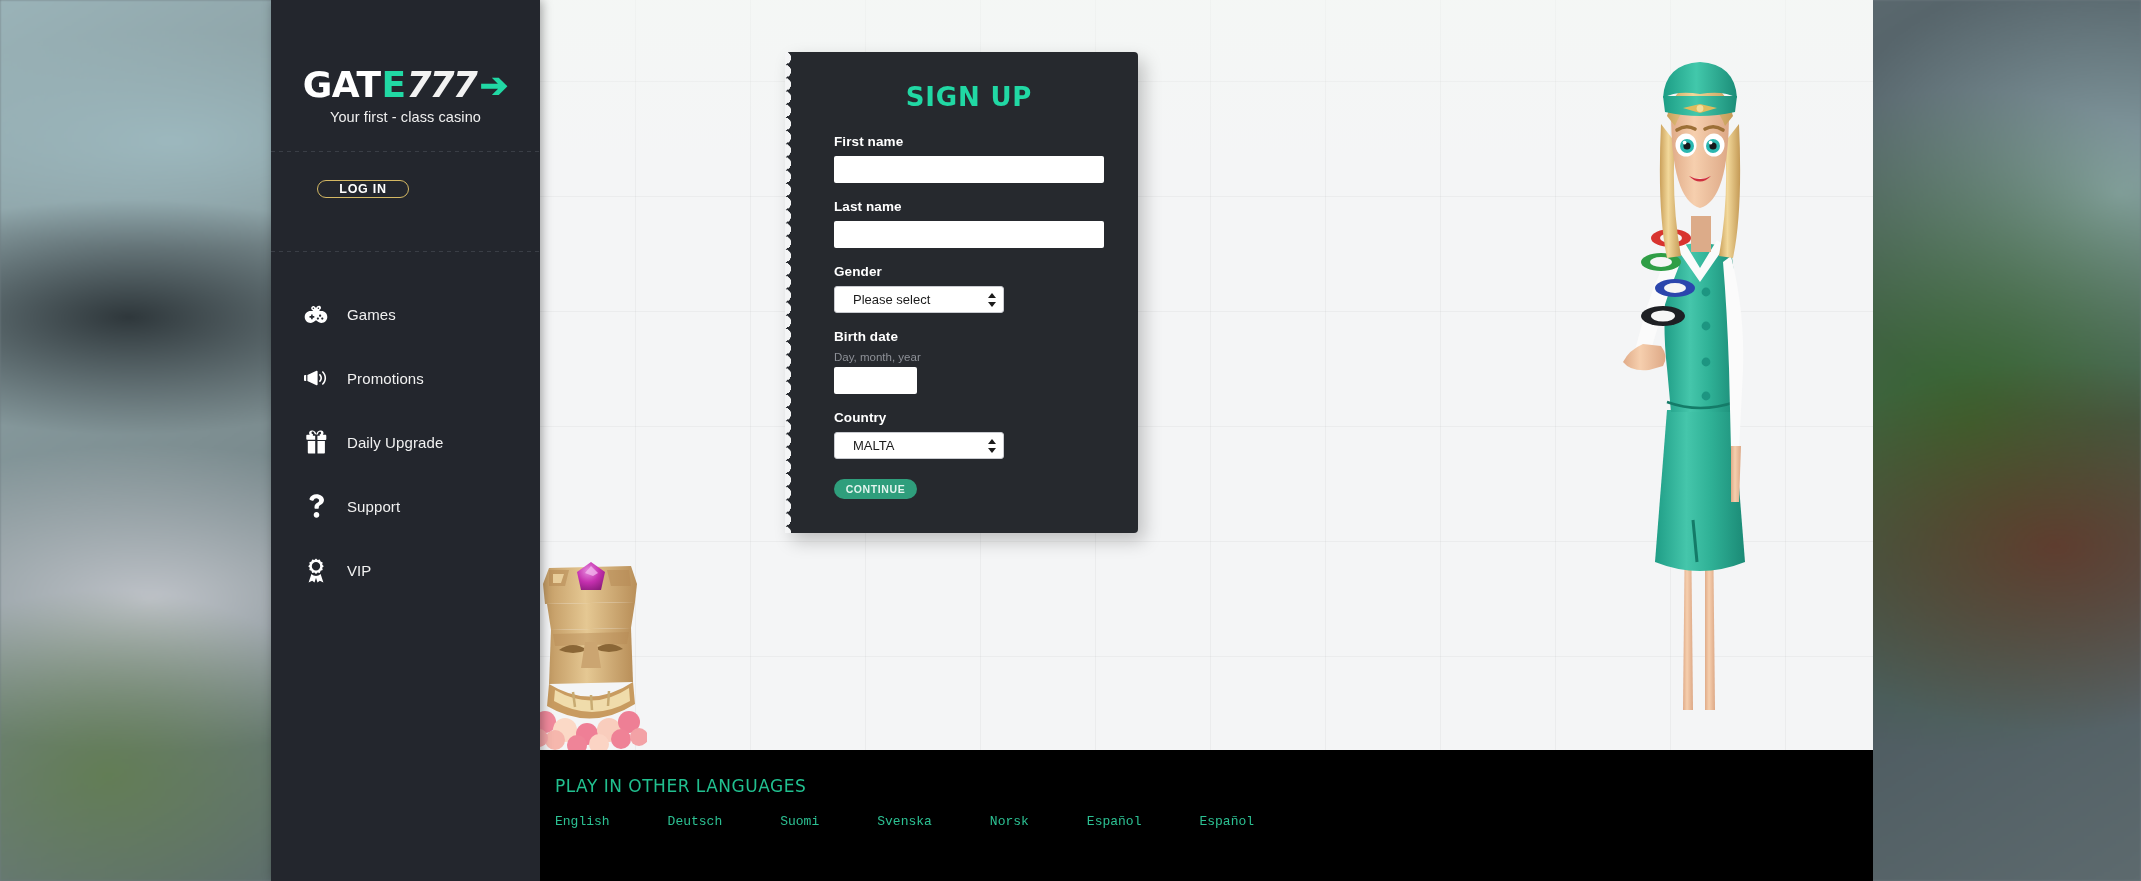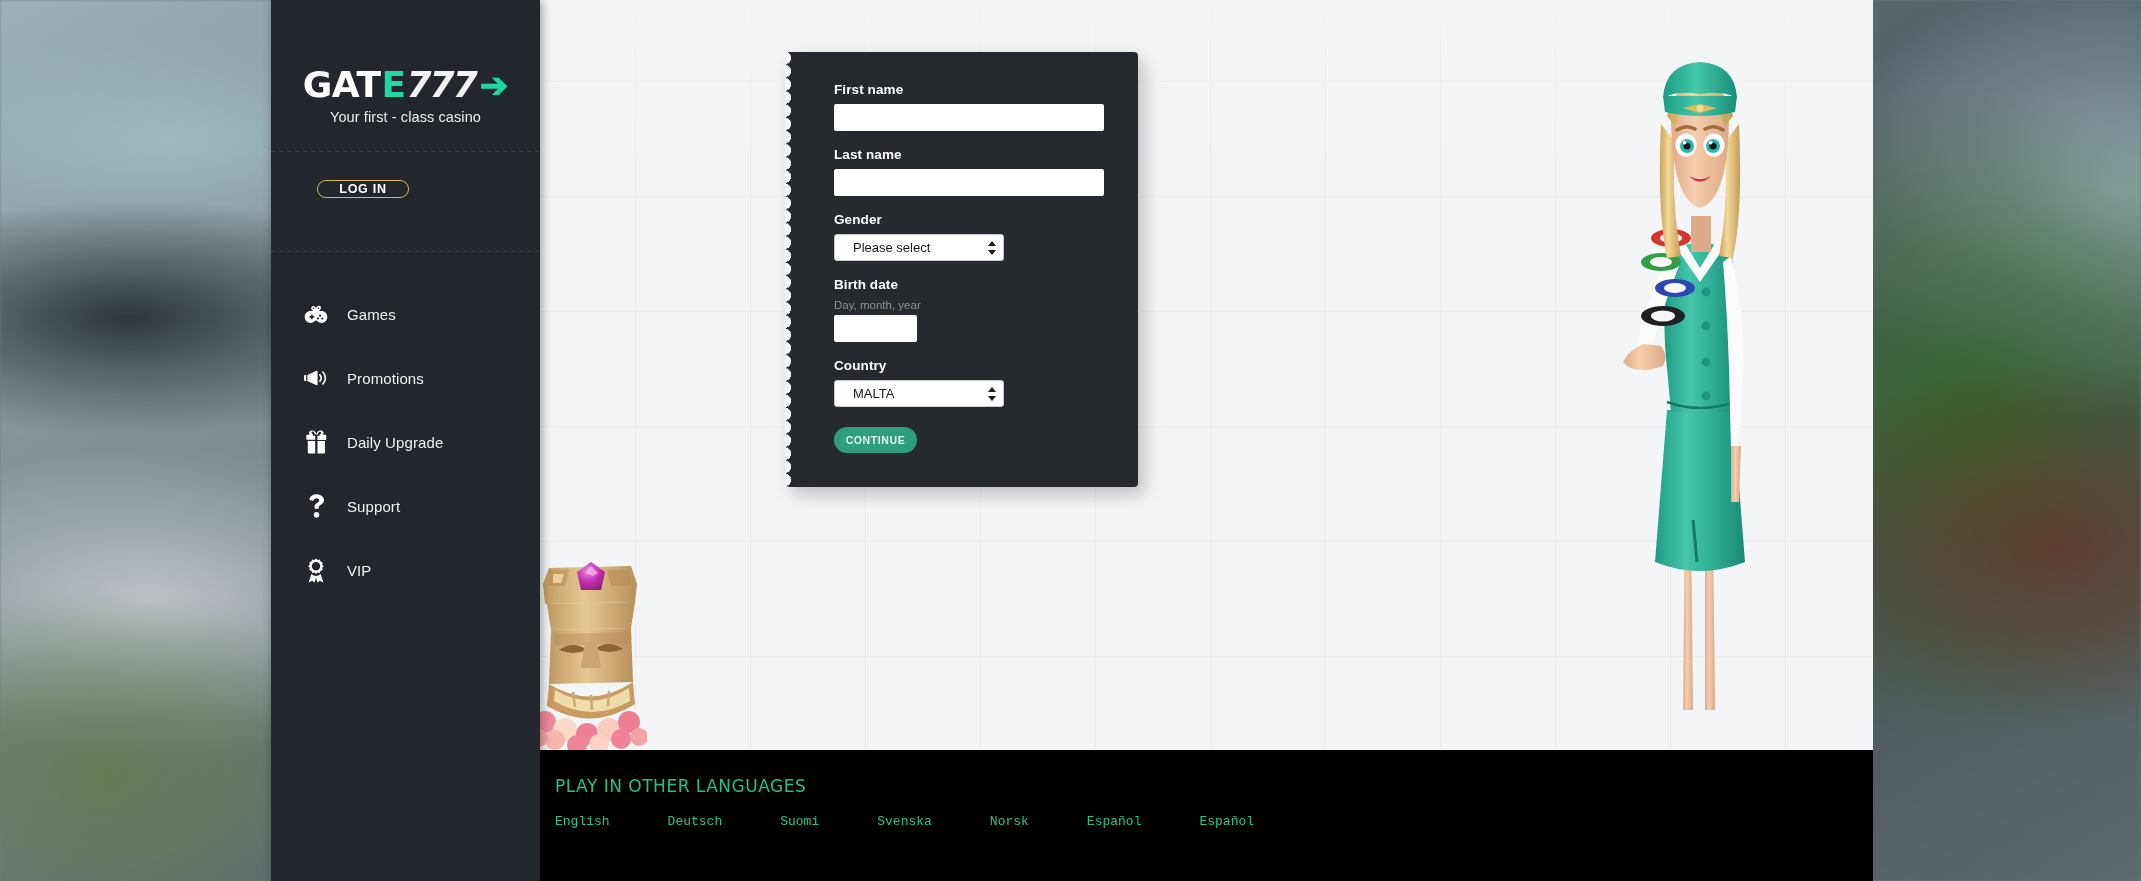--- a/index.html
+++ b/index.html
@@ -258,21 +258,21 @@
     display: block;
     width: 0; height: 0;
     border-left: 4px solid transparent;
     border-right: 4px solid transparent;
   }
   .sel-arrows i.up   { border-bottom: 5px solid #1b1b1b; }
   .sel-arrows i.down { border-top: 5px solid #1b1b1b; }
 
   .continue-btn {
     margin-top: 4px;
-    width: 83px; height: 26px;
+    width: 83px; height: 20px;
     border: none;
     border-radius: 13px;
     background: #2f9e7c;
     color: #e3f4ee;
     font-size: 10.5px;
     font-weight: 700;
     letter-spacing: .6px;
     cursor: pointer;
     font-family: "Liberation Sans", sans-serif;
   }
@@ -523,20 +523,21 @@
           <path d="M58 46 L132 46 L130 62 Q95 70 60 62 Z" fill="url(#cap)"></path>
 
           <path d="M78 58 L95 54 L112 58 L95 63 Z" fill="#e0bb5e"></path>
           <circle cx="95" cy="58.5" r="3.4" fill="#f3dd9b"></circle>
         </svg>
       </div>
 
       <form class="card">
         <div class="card-perf"></div>
 
+        <h2>SIGN UP</h2>
 
         <div class="field-label">First name</div>
         <input class="txt-input" type="text" placeholder="" style="">
 
         <div class="field-label">Last name</div>
         <input class="txt-input" type="text" placeholder="" style="">
 
         <div class="field-label">Gender</div>
         <div class="sel-wrap">
           <div class="sel-input">Please select</div>

